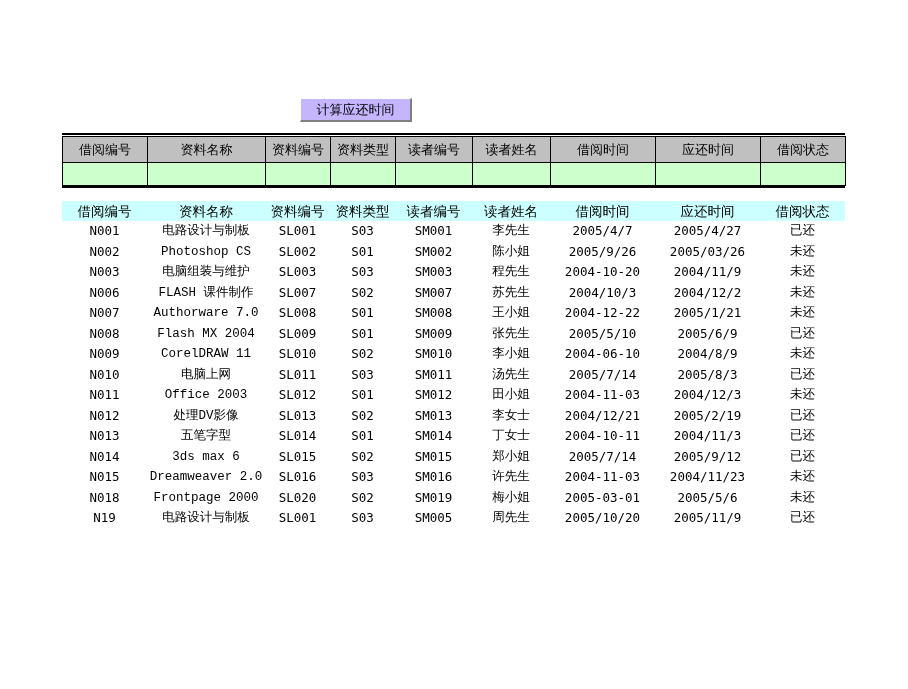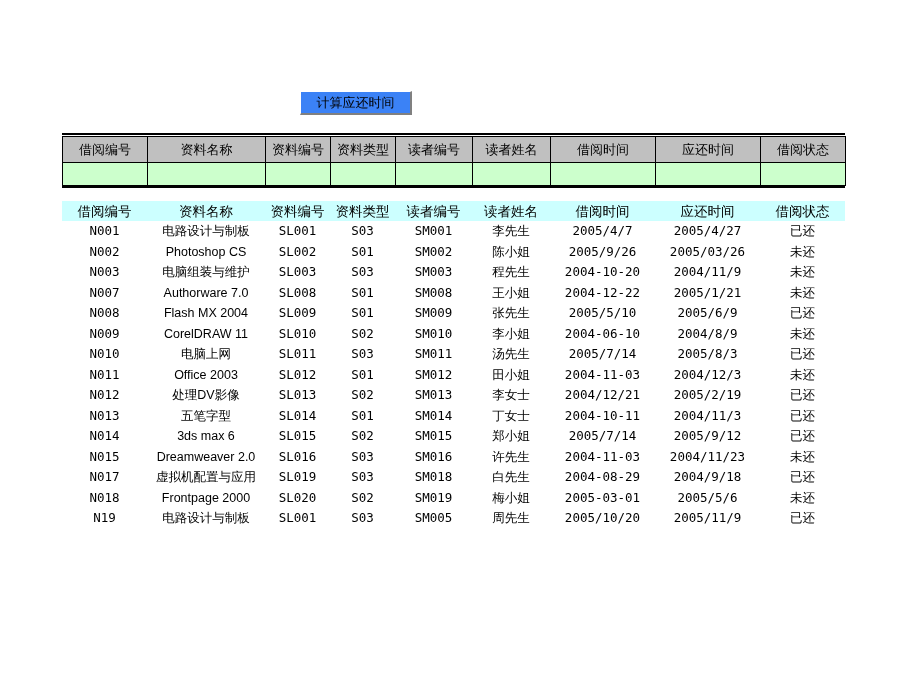--- a/index.html
+++ b/index.html
@@ -7,23 +7,23 @@
     width:908px;height:689px;
     background:#ffffff;
     font-family:"Liberation Sans","DejaVu Sans",sans-serif;
     overflow:hidden;
     position:relative;
   }
 
   
   #calc-button{
     position:absolute;
-    left:300px; top:91px;
+    left:300px; top:98px;
     width:112px; height:24px;
-    background:#3b82f6;
+    background:#c4b5fd;
     border-top:1px solid #ffffff;
     border-left:1px solid #ffffff;
     border-right:2px solid #808080;
     border-bottom:2px solid #808080;
     box-sizing:border-box;
     display:flex;align-items:center;justify-content:center;
     font-size:13px;color:#000;
     font-family:"DejaVu Sans","Liberation Sans",sans-serif;
     cursor:pointer;
     letter-spacing:0px;
@@ -95,21 +95,21 @@
     font-size:13.5px;
     font-family:"DejaVu Sans","Liberation Sans",sans-serif;
   }
   #data-table tbody td{
     height:20.5px;
     line-height:20.5px;
     font-size:12.5px;
     font-family:"DejaVu Sans Mono","Liberation Mono",monospace;
   }
   #data-table tbody td.cjk{
-    font-family:Liberation Sans, sans-serif;
+    font-family:Liberation Mono, monospace;
     font-size:12.5px;
   }
 
   
   .c0{width:85px;}
   .c1{width:118px;}
   .c2{width:65px;}
   .c3{width:65px;}
   .c4{width:77px;}
   .c5{width:78px;}
@@ -217,20 +217,31 @@
           <td class="cjk">电脑组装与维护</td>
           <td>SL003</td>
           <td>S03</td>
           <td>SM003</td>
           <td class="cjk">程先生</td>
           <td>2004-10-20</td>
           <td>2004/11/9</td>
           <td class="cjk">未还</td>
         </tr>
         <tr>
+          <td>N006</td>
+          <td class="cjk">FLASH 课件制作</td>
+          <td>SL007</td>
+          <td>S02</td>
+          <td>SM007</td>
+          <td class="cjk">苏先生</td>
+          <td>2004/10/3</td>
+          <td>2004/12/2</td>
+          <td class="cjk">未还</td>
+        </tr>
+        <tr>
           <td>N007</td>
           <td class="cjk">Authorware 7.0</td>
           <td>SL008</td>
           <td>S01</td>
           <td>SM008</td>
           <td class="cjk">王小姐</td>
           <td>2004-12-22</td>
           <td>2005/1/21</td>
           <td class="cjk">未还</td>
         </tr>
@@ -316,31 +327,20 @@
           <td class="cjk">Dreamweaver 2.0</td>
           <td>SL016</td>
           <td>S03</td>
           <td>SM016</td>
           <td class="cjk">许先生</td>
           <td>2004-11-03</td>
           <td>2004/11/23</td>
           <td class="cjk">未还</td>
         </tr>
         <tr>
-          <td>N017</td>
-          <td class="cjk">虚拟机配置与应用</td>
-          <td>SL019</td>
-          <td>S03</td>
-          <td>SM018</td>
-          <td class="cjk">白先生</td>
-          <td>2004-08-29</td>
-          <td>2004/9/18</td>
-          <td class="cjk">已还</td>
-        </tr>
-        <tr>
           <td>N018</td>
           <td class="cjk">Frontpage 2000</td>
           <td>SL020</td>
           <td>S02</td>
           <td>SM019</td>
           <td class="cjk">梅小姐</td>
           <td>2005-03-01</td>
           <td>2005/5/6</td>
           <td class="cjk">未还</td>
         </tr>

